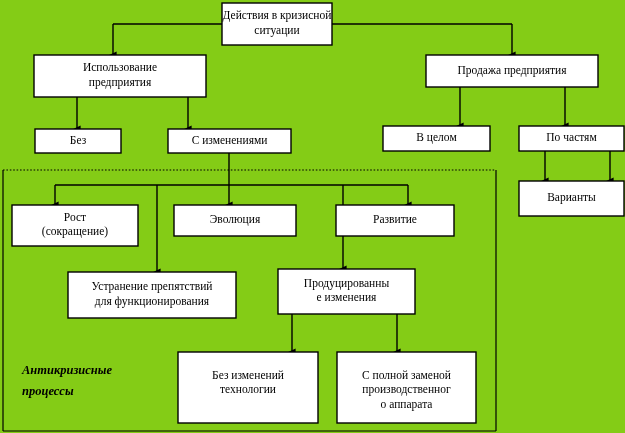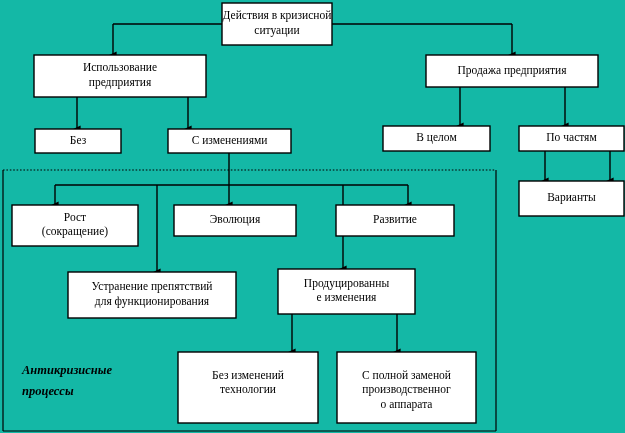--- a/index.html
+++ b/index.html
@@ -4,21 +4,21 @@
 <style>
   html, body {
     margin: 0;
     padding: 0;
     background: #ffffff;
   }
   #diagram-root {
     position: relative;
     width: 625px;
     height: 433px;
-    background: #14b8a6;
+    background: #84cc16;
     font-family: "Liberation Serif", "DejaVu Serif", serif;
     overflow: hidden;
   }
   svg.canvas {
     position: absolute;
     left: 0;
     top: 0;
     width: 625px;
     height: 433px;
   }

